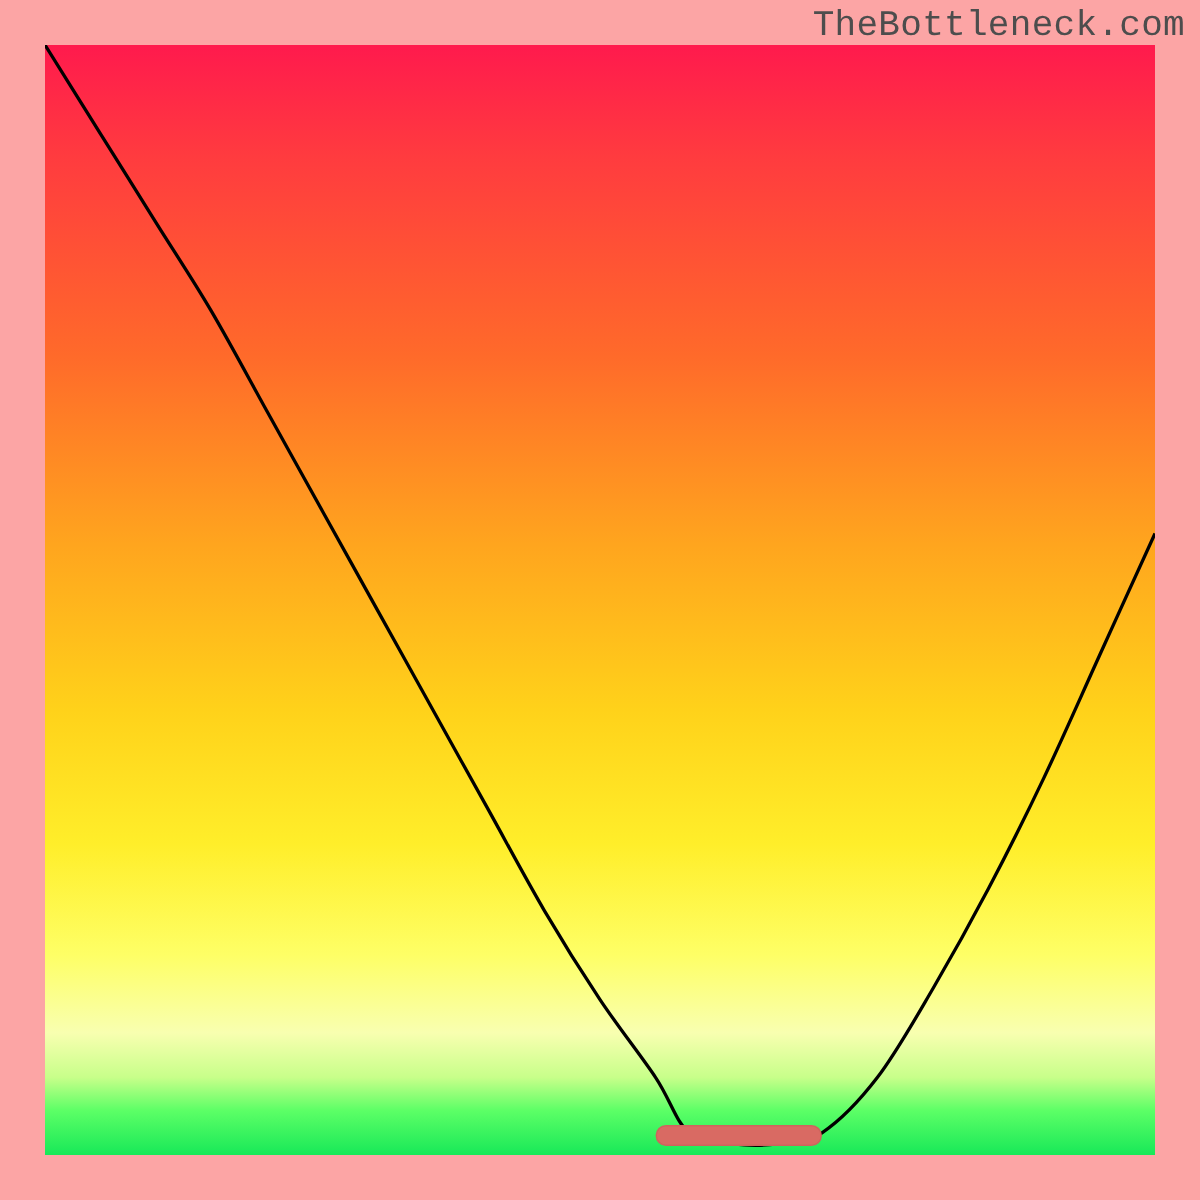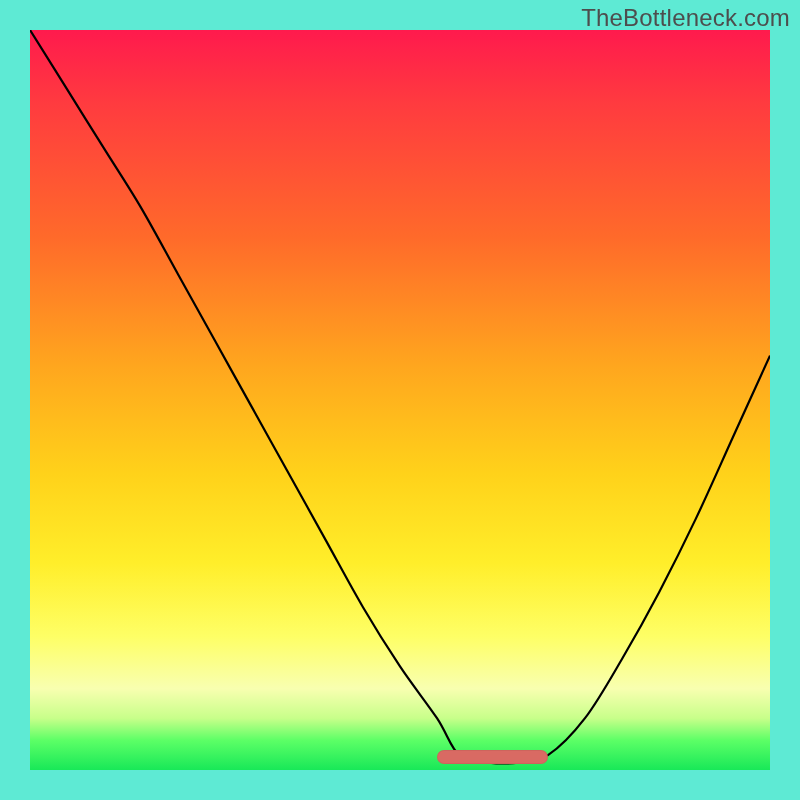--- a/index.html
+++ b/index.html
@@ -8,21 +8,22 @@
     width: 800px;
     height: 800px;
     background: #000;
     overflow: hidden;
     font-family: Arial, Helvetica, sans-serif;
   }
   .frame {
     position: relative;
     width: 800px;
     height: 800px;
-    background: #5eead4;
+    background: #fca5a5;
+    font-family: Liberation Mono, monospace;
   }
   .plot-area {
     position: absolute;
     left: 30px;
     top: 30px;
     width: 740px;
     height: 740px;
     overflow: hidden;
   }
   .gradient {

